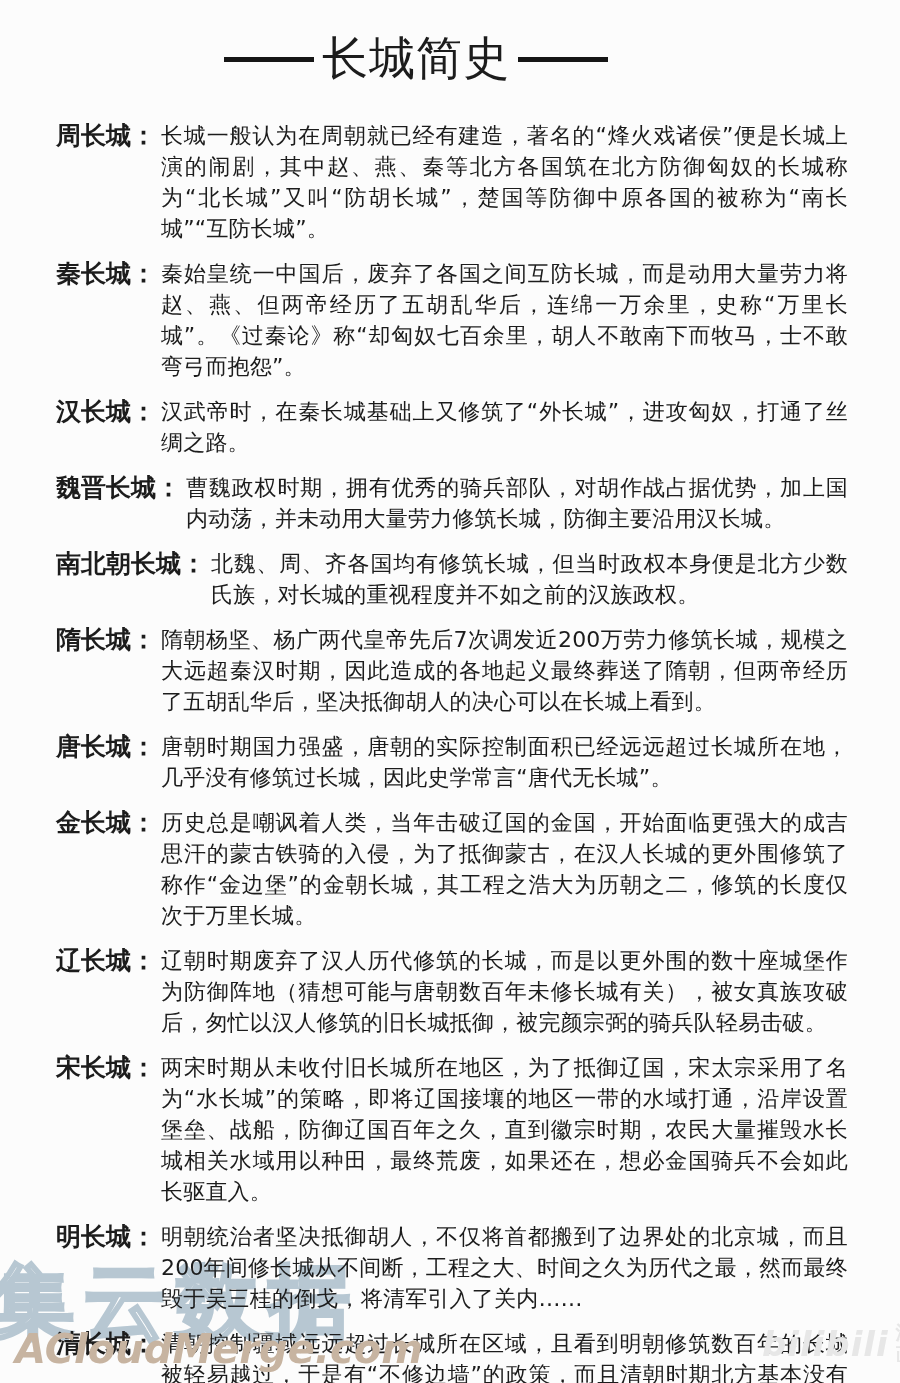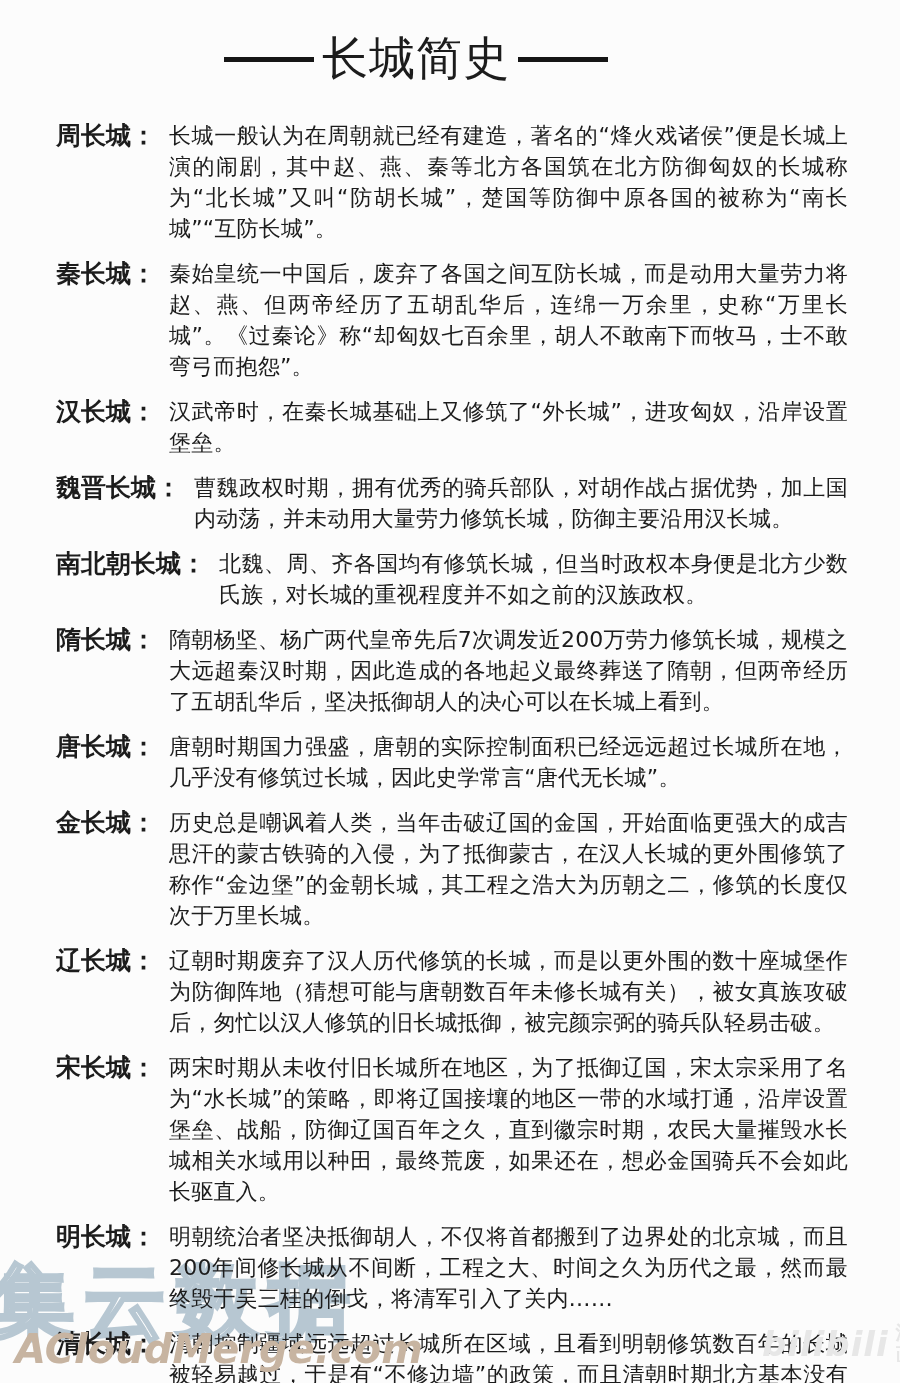--- a/index.html
+++ b/index.html
@@ -42,21 +42,20 @@
     white-space: nowrap;
   }
   
   .sections {
     margin: 30px 52px 0 56px;
   }
   .section {
     display: flex;
     align-items: flex-start;
     margin-bottom: 14px;
-    gap: 8px;
   }
   .section-label {
     flex: none;
     font-size: 25px;
     font-weight: 600;
     line-height: 31px;
     white-space: nowrap;
     margin-right: 5px;
   }
   .section-body {
@@ -136,21 +135,21 @@
         <span class="section-body">长城一般认为在周朝就已经有建造，著名的“烽火戏诸侯”便是长城上演的闹剧，其中赵、燕、秦等北方各国筑在北方防御匈奴的长城称为“北长城”又叫“防胡长城”，楚国等防御中原各国的被称为“南长城”“互防长城”。</span>
       </div>
 
       <div class="section">
         <span class="section-label">秦长城：</span>
         <span class="section-body">秦始皇统一中国后，废弃了各国之间互防长城，而是动用大量劳力将赵、燕、但两帝经历了五胡乱华后，连绵一万余里，史称“万里长城”。《过秦论》称“却匈奴七百余里，胡人不敢南下而牧马，士不敢弯弓而抱怨”。</span>
       </div>
 
       <div class="section">
         <span class="section-label">汉长城：</span>
-        <span class="section-body">汉武帝时，在秦长城基础上又修筑了“外长城”，进攻匈奴，沿岸设置堡垒。</span>
+        <span class="section-body">汉武帝时，在秦长城基础上又修筑了“外长城”，进攻匈奴，打通了丝绸之路。</span>
       </div>
 
       <div class="section">
         <span class="section-label">魏晋长城：</span>
         <span class="section-body">曹魏政权时期，拥有优秀的骑兵部队，对胡作战占据优势，加上国内动荡，并未动用大量劳力修筑长城，防御主要沿用汉长城。</span>
       </div>
 
       <div class="section">
         <span class="section-label">南北朝长城：</span>
         <span class="section-body">北魏、周、齐各国均有修筑长城，但当时政权本身便是北方少数氏族，对长城的重视程度并不如之前的汉族政权。</span>

